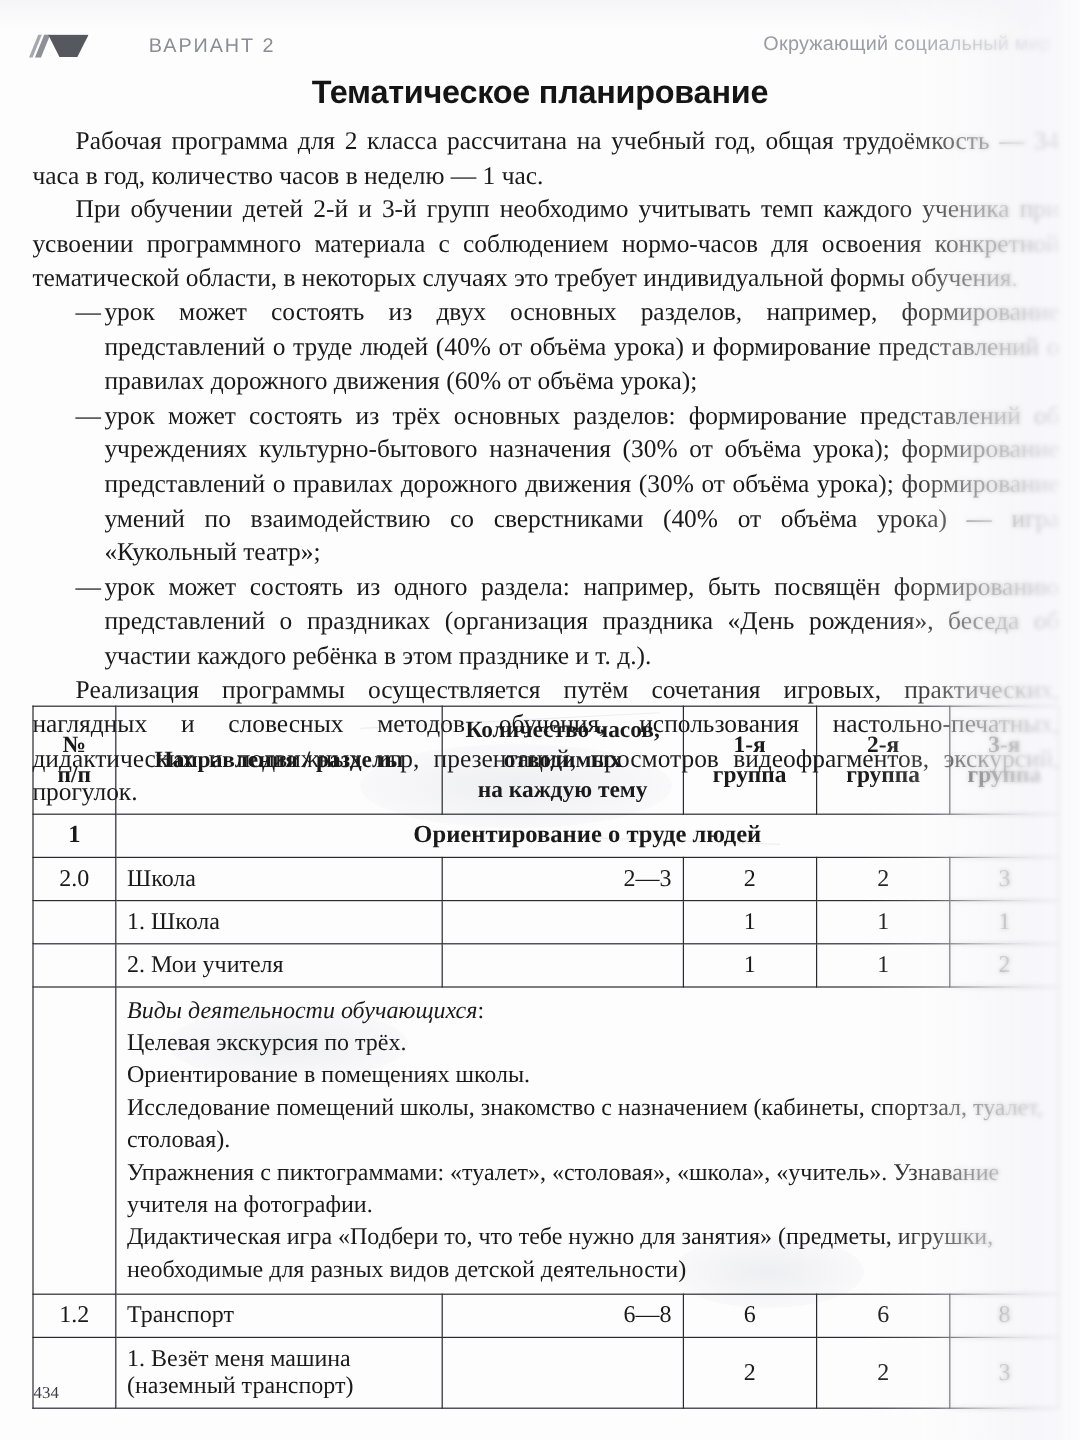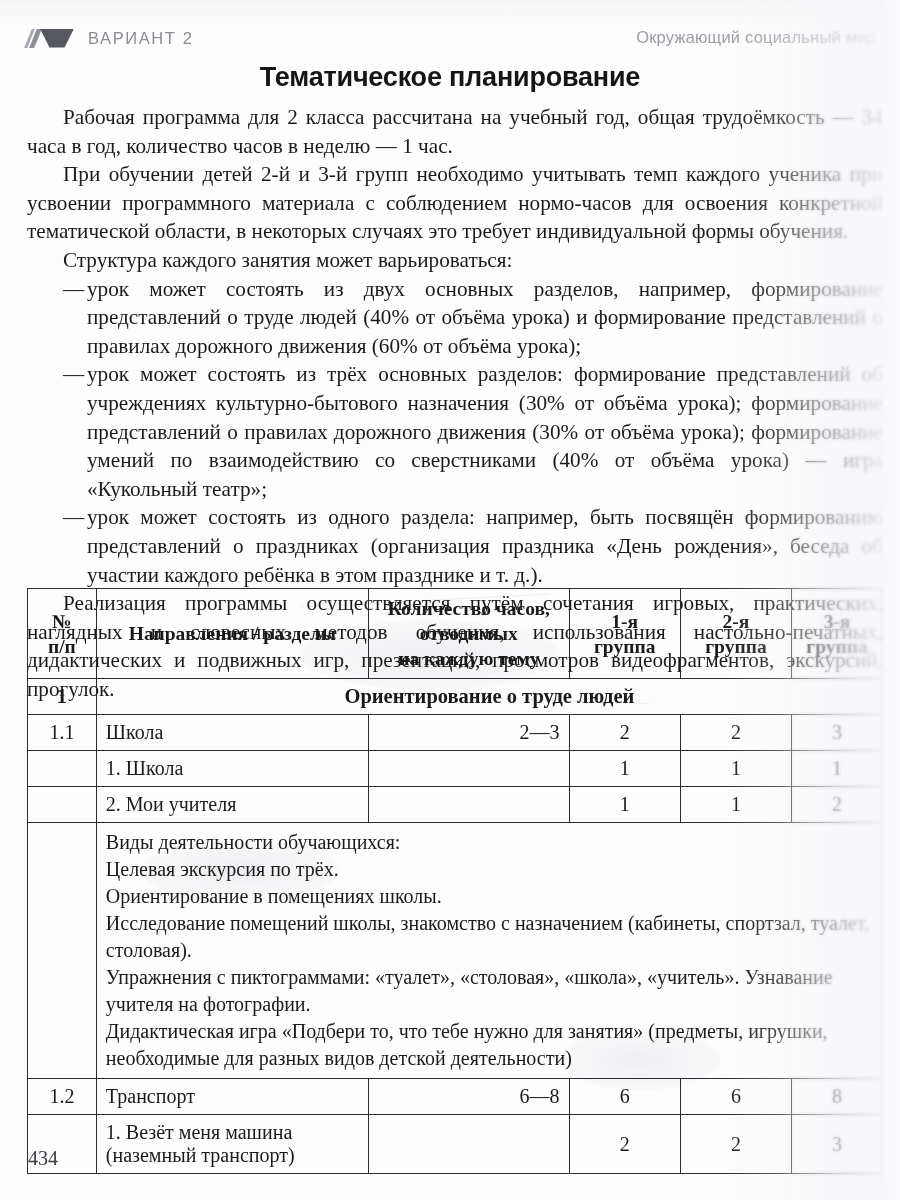--- a/index.html
+++ b/index.html
@@ -104,20 +104,21 @@
     height: 19px;
     background: #56585f;
     clip-path: polygon(0% 0%, 100% 0%, 72% 100%, 28% 100%);
   }
   .runhead-variant {
     font-family: "Liberation Sans", "DejaVu Sans", sans-serif;
     font-size: 16.5px;
     letter-spacing: 1.6px;
     color: #8a8c94;
     font-weight: 400;
+    margin-left: 36px;
   }
   .runhead-right {
     float: right;
     font-family: "Liberation Sans", "DejaVu Sans", sans-serif;
     font-size: 16.5px;
     color: #9a9ca4;
     letter-spacing: 0.2px;
     white-space: nowrap;
   }
 
@@ -205,29 +206,29 @@
     font-weight: bold;
     font-size: 20.5px;
   }
   .sub-item { padding-left: 26px; }
   .activity-cell {
     font-size: 20px;
     line-height: 27px;
     text-align: left;
     padding: 8px 10px 10px 11px;
   }
-  .activity-cell .act-head { }
+  .activity-cell .act-head { font-style: italic; }
   .activity-cell .act-line { display: block; }
 
   
   .folio {
     position: absolute;
     left: 28px;
     bottom: 30px;
-    font-size: 20px;
+    font-size: 14px;
     color: #3a3a42;
     z-index: 10;
     font-family: "Liberation Serif", "DejaVu Serif", serif;
   }
 </style>
 </head>
 <body>
 
 <div class="page">
 
@@ -241,21 +242,20 @@
       <span class="runhead-variant">ВАРИАНТ 2</span>
     </div>
     <div class="runhead-right">Окружающий социальный мир</div>
   </div>
 
   <div class="doc-title">Тематическое планирование</div>
 
   <div class="body-block">
     <p>Рабочая программа для 2 класса рассчитана на учебный год, общая трудоёмкость — 34 часа в год, количество часов в неделю — 1 час.</p>
     <p>При обучении детей 2-й и 3-й групп необходимо учитывать темп каждого ученика при усвоении программного материала с соблюдением нормо-часов для освоения конкретной тематической области, в некоторых случаях это требует индивидуальной формы обучения.</p>
-    <p>Структура каждого занятия может варьироваться:</p>
 
     <ul class="dashlist">
       <li>
         <span class="dash">—</span>
         <span>урок может состоять из двух основных разделов, например, формирование представлений о труде людей (40% от объёма урока) и формирование представлений о правилах дорожного движения (60% от объёма урока);</span>
       </li>
       <li>
         <span class="dash">—</span>
         <span>урок может состоять из трёх основных разделов: формирование представлений об учреждениях культурно-бытового назначения (30% от объёма урока); формирование представлений о правилах дорожного движения (30% от объёма урока); формирование умений по взаимодействию со сверстниками (40% от объёма урока) — игра «Кукольный театр»;</span>
       </li>
@@ -296,21 +296,21 @@
       </tr>
     </thead>
     <tbody>
 
       <tr class="row-section">
         <td class="col-num cell-bold">1</td>
         <td colspan="5">Ориентирование о труде людей</td>
       </tr>
 
       <tr>
-        <td class="col-num cell-bold">1.1</td>
+        <td class="col-num cell-bold">2.0</td>
         <td class="col-name cell-bold">Школа</td>
         <td class="col-hours cell-bold">2—3</td>
         <td class="col-g1 cell-bold">2</td>
         <td class="col-g2 cell-bold">2</td>
         <td class="col-g3 cell-bold">3</td>
       </tr>
 
       <tr>
         <td class="col-num"></td>
         <td class="col-name sub-item">1. Школа</td>

